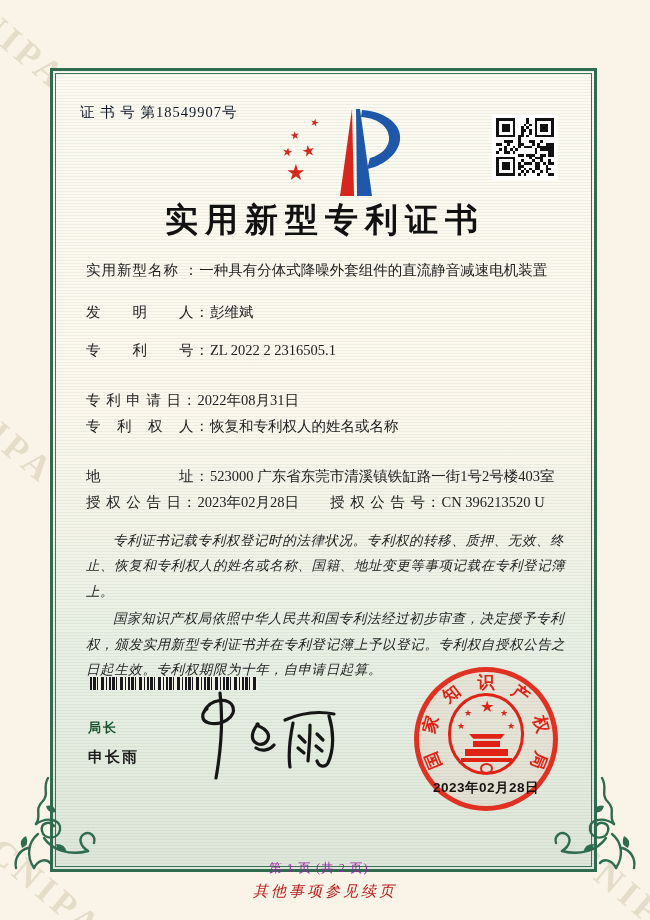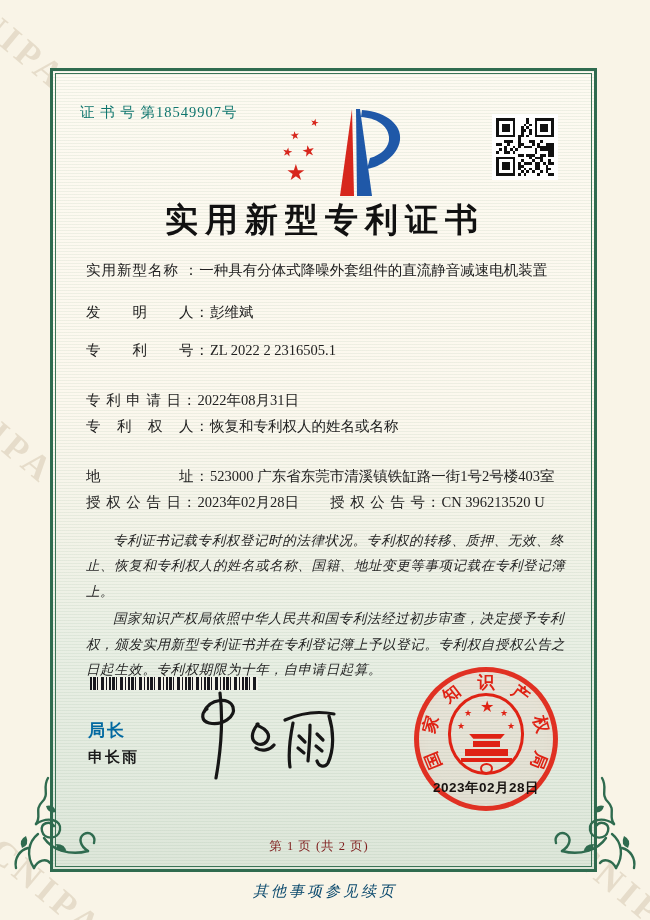--- a/index.html
+++ b/index.html
@@ -26,21 +26,21 @@
              repeating-linear-gradient(180deg, rgba(110,150,118,0.10) 0 1px, rgba(0,0,0,0) 1px 3px),
              linear-gradient(180deg,#fdfaf1 0%,#fcf8ee 42%,#f3f3e8 58%,#e9efe4 72%,#e2eade 90%,#dde6d9 100%);
   }
   .frame::before { content:""; position:absolute; inset:2px; border:1px solid #3a7457; pointer-events:none; }
 
   .corner-flourish { position:absolute; width:112px; height:112px; pointer-events:none; }
   .fl-left { left:4px; top:776px; }
   .fl-right { left:534px; top:776px; transform:scaleX(-1); }
 
   
-  .cert-no { position:absolute; left:80px; top:103px; font-size:14.5px; color:#0f766e; letter-spacing:1px; }
+  .cert-no { position:absolute; left:80px; top:103px; font-size:14.5px; color:#0f172a; letter-spacing:1px; }
   .logo { position:absolute; left:272px; top:106px; width:134px; height:94px; }
   .logo-star { position:absolute; color:#d7271d; line-height:1; }
   .qr-wrap { position:absolute; left:492px; top:114px; width:66px; height:66px; background:#fff; padding:4px; }
   .qr-wrap svg { width:58px; height:58px; display:block; }
 
   .title { position:absolute; left:0; top:198px; width:650px; text-align:center;
            font-size:33px; font-weight:bold; letter-spacing:7px; color:#111; }
 
   
   .field-row { position:absolute; left:86px; width:482px; font-size:14.5px; color:#222;
@@ -56,21 +56,21 @@
            letter-spacing:0.6px; }
   .legal p { text-indent:2em; margin-bottom:2px; }
 
   
   .barcode { position:absolute; left:90px; top:677px; width:168px; height:13px;
     background:repeating-linear-gradient(90deg,
       #17171c 0 2px, #f2f1e8 2px 3px, #17171c 3px 6px, #f2f1e8 6px 7px,
       #17171c 7px 8px, #f2f1e8 8px 11px, #17171c 11px 14px, #f2f1e8 14px 16px,
       #17171c 16px 17px, #f2f1e8 17px 19px); }
   .director-title { position:absolute; left:88px; top:719px; font-family:"Liberation Sans", sans-serif;
-                    font-weight:600; font-size:17px; color:#0369a1; letter-spacing:2px; }
+                    font-weight:600; font-size:13px; color:#14532d; letter-spacing:2px; }
   .director-name  { position:absolute; left:88px; top:748px; font-family:"Liberation Sans", sans-serif;
                     font-weight:600; font-size:15px; color:#1c1c1c; letter-spacing:2px; }
   .signature { position:absolute; left:182px; top:688px; width:180px; height:96px; }
 
   
   .seal { position:absolute; left:414px; top:667px; width:144px; height:144px;
           border:5px solid rgba(223,34,20,0.92); border-radius:50%;
           background:radial-gradient(circle, rgba(255,60,40,0.05) 60%, rgba(255,60,40,0.10) 100%); }
   .seal-char { position:absolute; left:50%; top:50%; font-size:17px; font-weight:bold;
                color:#df2214; font-family:"Liberation Sans", sans-serif; }
@@ -85,24 +85,24 @@
   .e-s3 { left:6px; top:26px; font-size:9px; }  .e-s4 { left:56px; top:26px; font-size:9px; }
   .gate1 { position:absolute; left:17px; top:38px; width:36px; height:5px; background:#df2214;
            clip-path:polygon(12% 100%, 0 0, 100% 0, 88% 100%); transform:translateX(1px); }
   .gate2 { position:absolute; left:22px; top:45px; width:27px; height:6px; background:#df2214; }
   .gate3 { position:absolute; left:14px; top:53px; width:43px; height:7px; background:#df2214; }
   .gate4 { position:absolute; left:10px; top:62px; width:51px; height:4px; background:#df2214; }
   .gear  { position:absolute; left:29px; top:67px; width:13px; height:11px;
            border:2.5px solid #df2214; border-radius:50%; }
 
   
-  .page-num { position:absolute; left:0; top:838px; width:638px; text-align:center;
-              font-size:12.5px; color:#7f1d1d; letter-spacing:1px; }
+  .page-num { position:absolute; left:0; top:860px; width:638px; text-align:center;
+              font-size:12.5px; color:#a21caf; letter-spacing:1px; }
   .cont-note { position:absolute; left:0; top:882px; width:650px; text-align:center;
-               font-style:italic; font-size:15px; color:#0c4a6e; letter-spacing:3px; }
+               font-style:italic; font-size:15px; color:#b91c1c; letter-spacing:3px; }
 </style>
 </head>
 <body>
 
 <div class="page">
 
   <span class="wm wm1">CNIPA</span>
   <span class="wm wm2">CNIPA</span>
   <span class="wm wm3">CNIPA</span>
   <span class="wm wm4">CNIPA</span>

